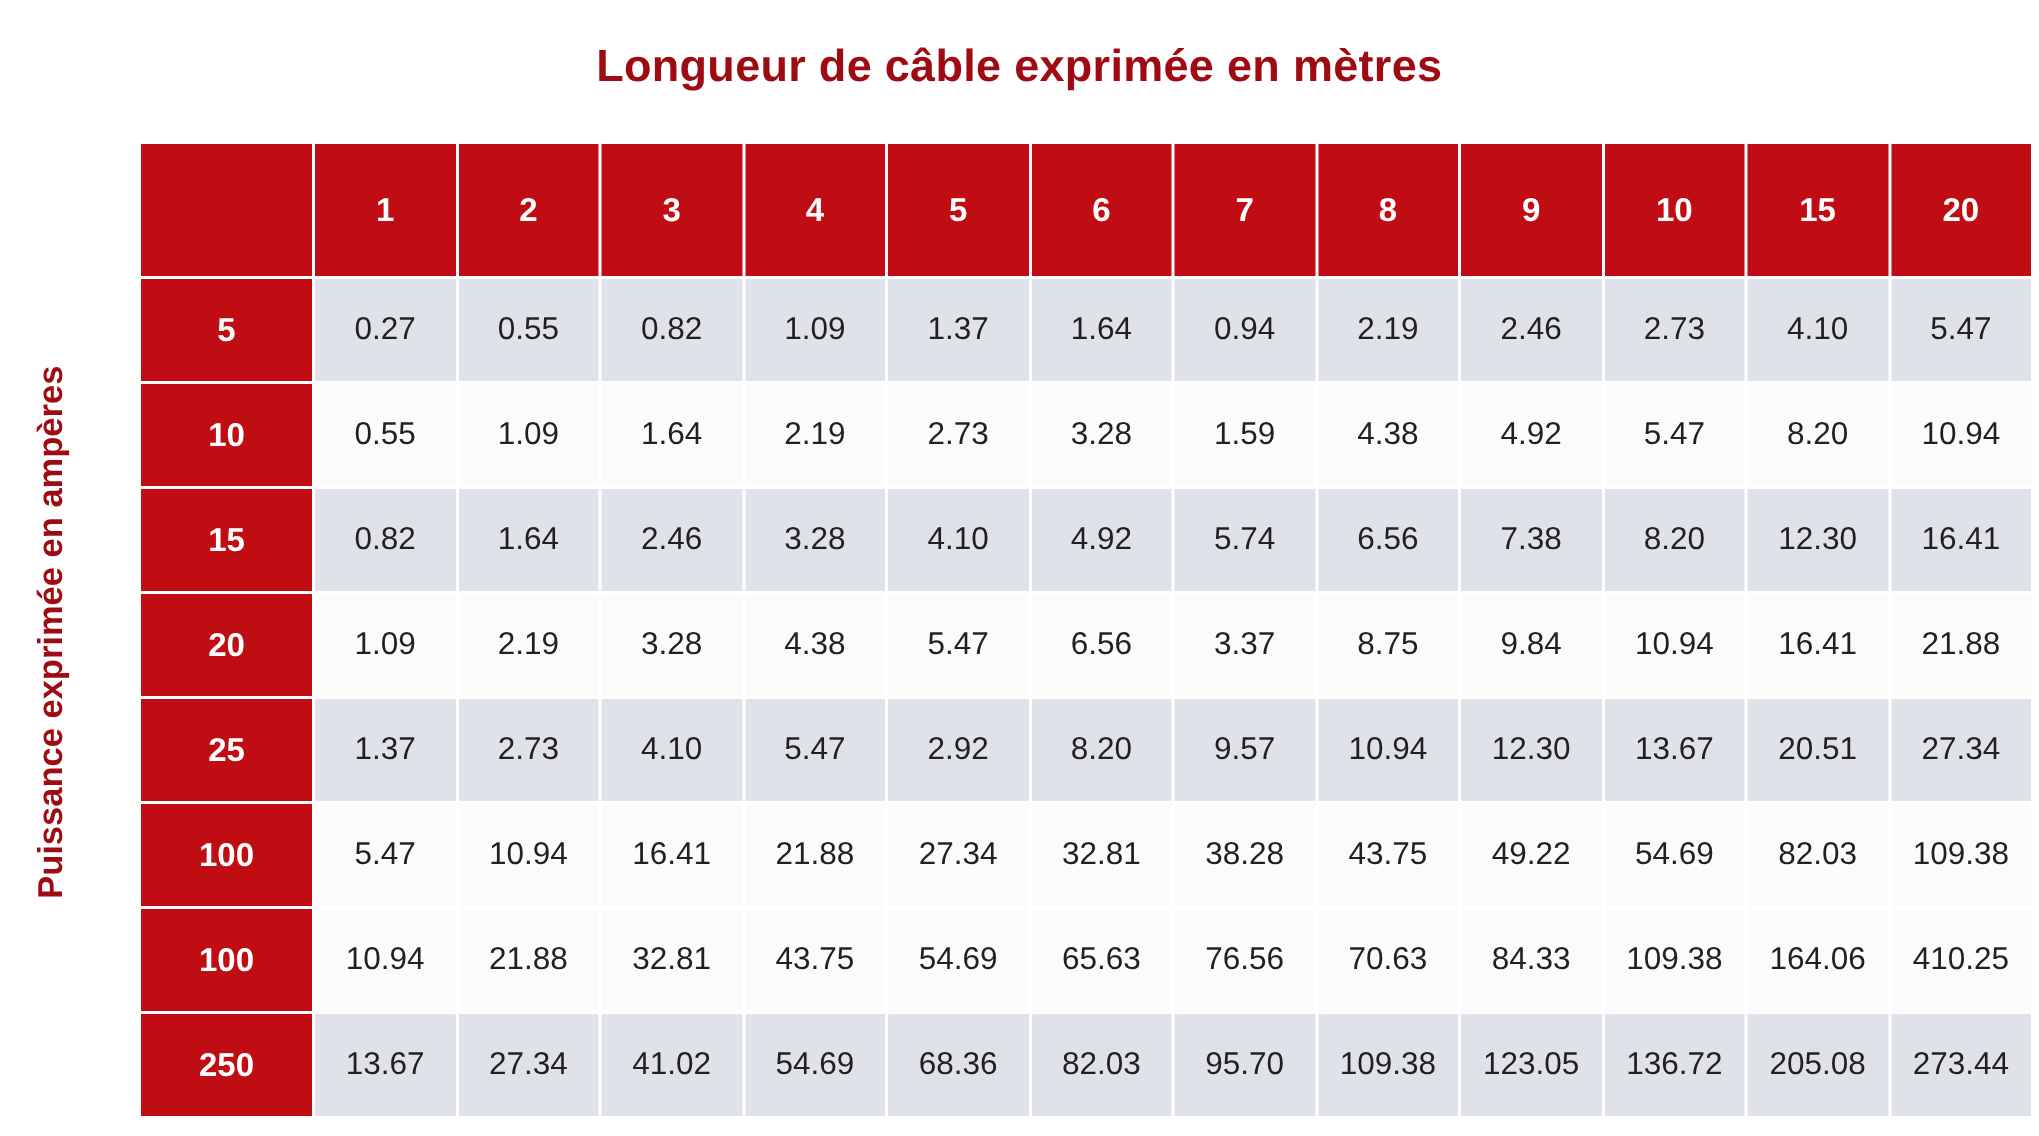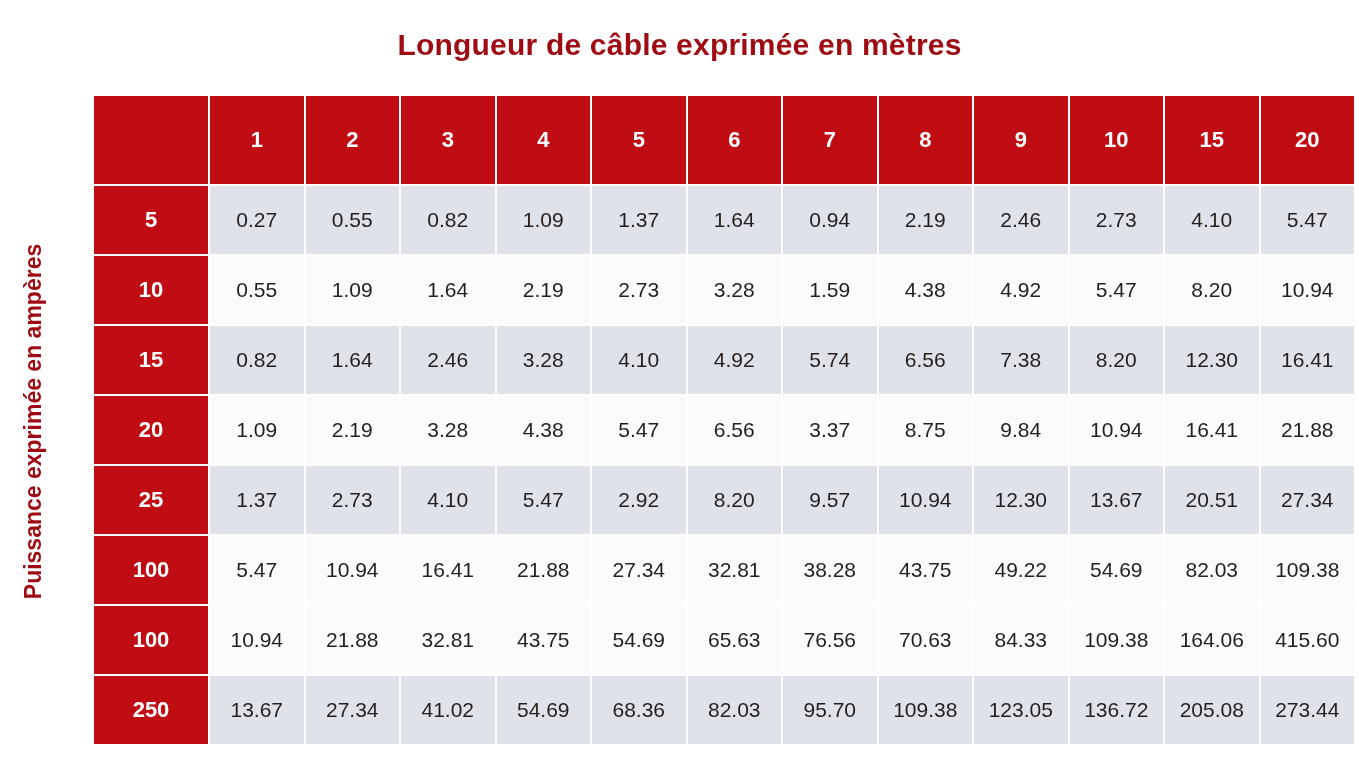--- a/index.html
+++ b/index.html
@@ -233,21 +233,21 @@
           <td>21.88</td>
           <td>32.81</td>
           <td>43.75</td>
           <td>54.69</td>
           <td>65.63</td>
           <td>76.56</td>
           <td>70.63</td>
           <td>84.33</td>
           <td>109.38</td>
           <td>164.06</td>
-          <td>415.60</td>
+          <td>410.25</td>
         </tr>
         <tr class="odd">
           <th class="rowhead">250</th>
           <td>13.67</td>
           <td>27.34</td>
           <td>41.02</td>
           <td>54.69</td>
           <td>68.36</td>
           <td>82.03</td>
           <td>95.70</td>

